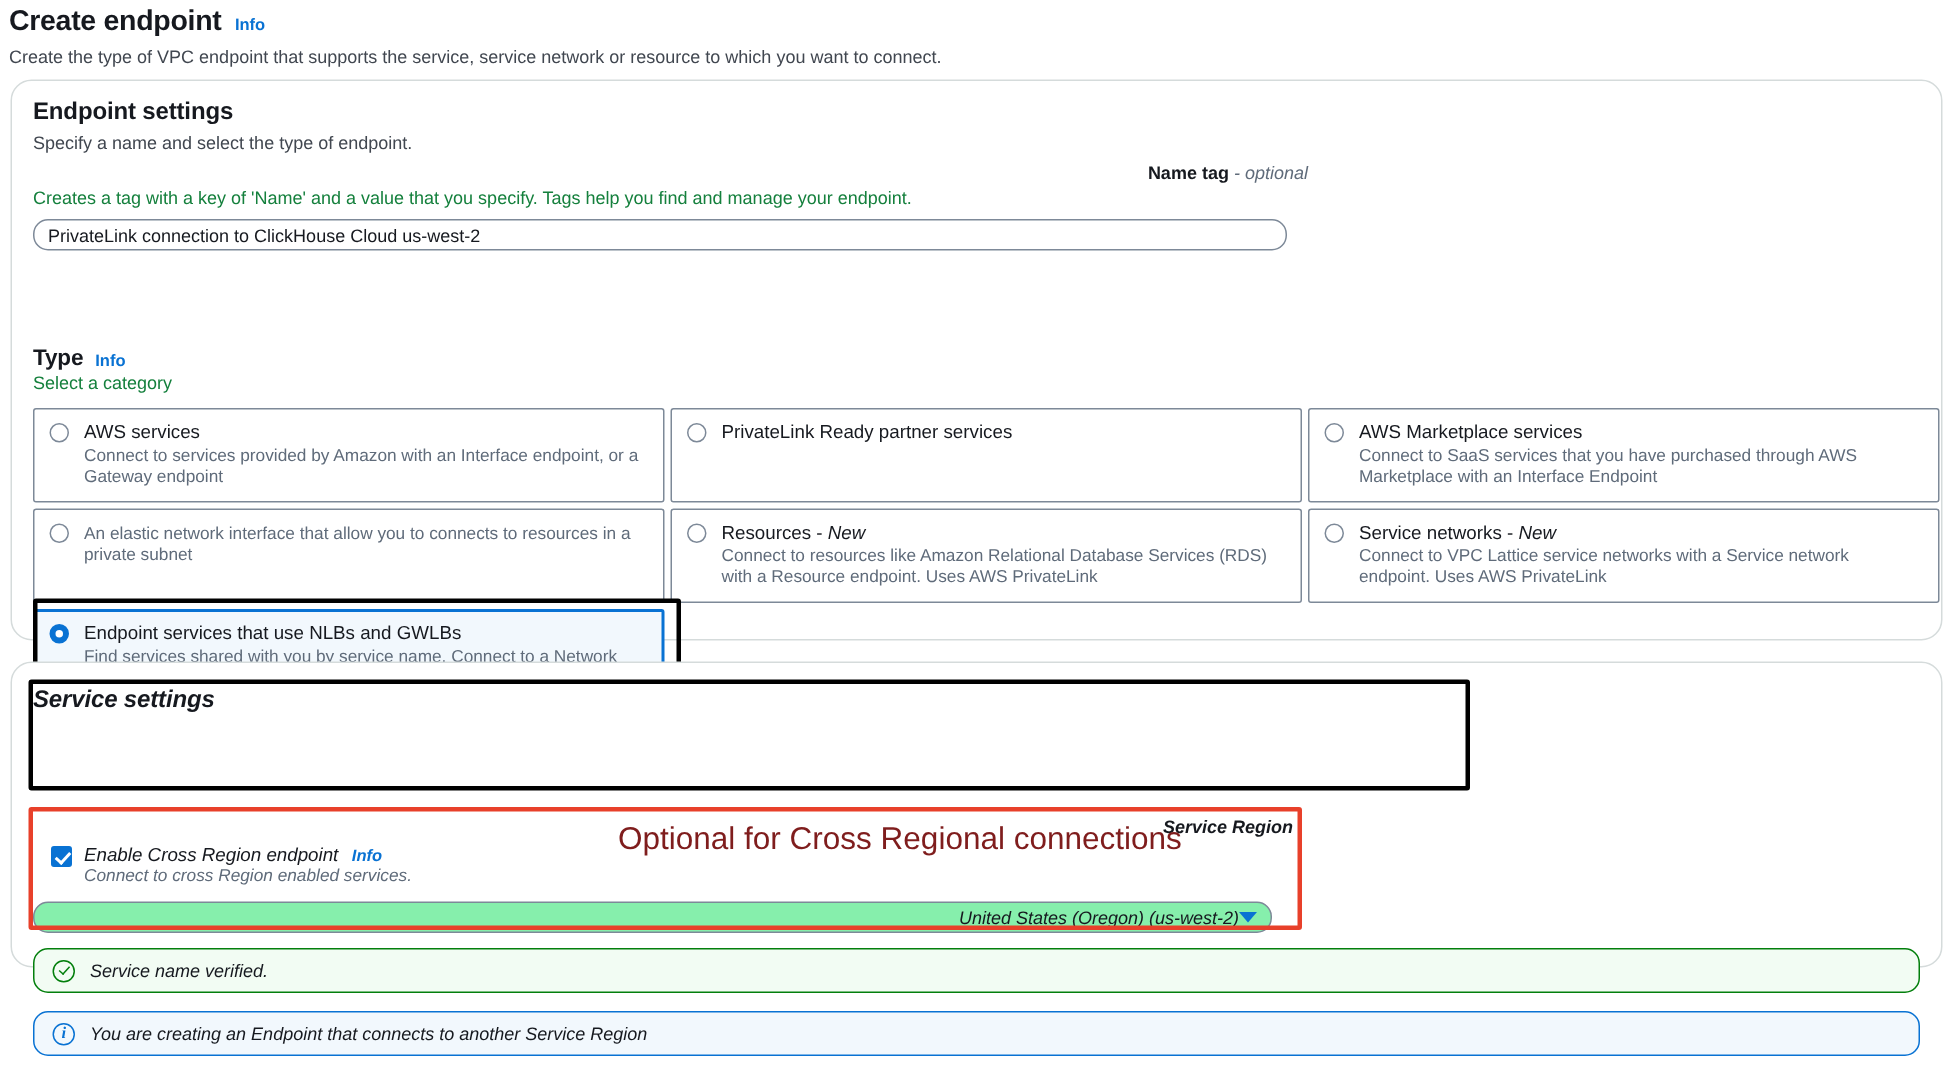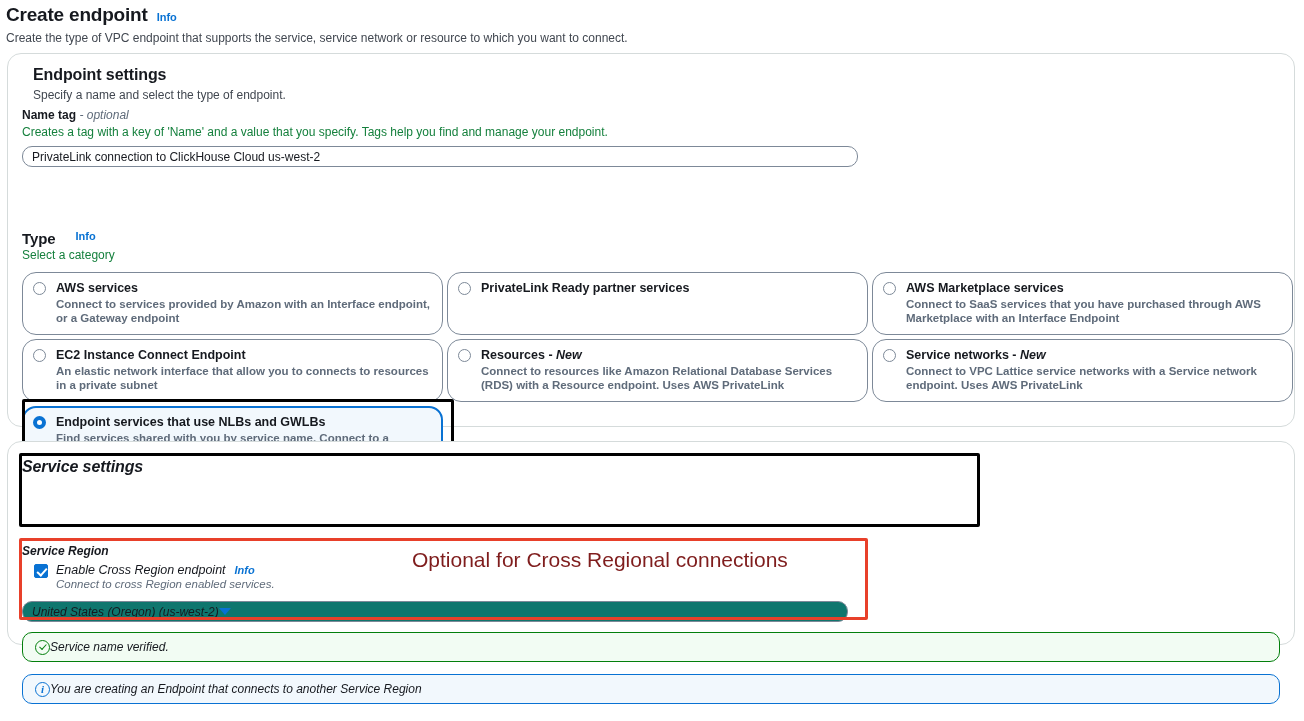--- a/index.html
+++ b/index.html
@@ -37,21 +37,21 @@
   #endpoint-settings-panel { left: 7px; top: 53px; width: 1288px; height: 374px; }
   #service-settings-panel  { left: 7px; top: 441px; width: 1288px; height: 204px; font-style: italic; }
 
   .section-title {
     font-size: 16px; font-weight: bold; color: #16191f;
     margin: 0; letter-spacing: -0.1px;
   }
   .section-sub { font-size: 12px; color: #414750; margin-top: 4px; }
 
   .field-label {
-    font-size: 12px; font-weight: bold; color: #16191f;
+    font-size: 12px; font-weight: bold; color: #16191f; text-align: right;
   }
   .field-label .opt {
     font-weight: normal; font-style: italic; color: #5f6b7a;
   }
   .field-desc { font-size: 12px; color: #15803d; margin-top: 3px; }
 
   .text-input {
     height: 21px; border: 1px solid #7d8998; border-radius: 10px;
     background: #fff; font-size: 12px; color: #16191f;
     padding: 0 9px; display: flex; align-items: center;
@@ -60,24 +60,24 @@
 
   
   .type-grid {
     position: absolute; left: 14px; top: 218px;
     width: 1272px;
     display: grid;
     grid-template-columns: 421px 421px 421px;
     column-gap: 4px; row-gap: 4px;
   }
   .radio-card {
-    border: 1px solid #7d8998; border-radius: 14px;
+    border: 1px solid #7d8998; border-radius: 2px;
     background: #fff; padding: 8px 10px 9px 10px;
     display: flex; align-items: flex-start; gap: 10px;
-    cursor: pointer; min-height: 55px; font-weight: bold;
+    cursor: pointer; min-height: 55px;
   }
   .radio-card.selected {
     border: 2px solid #0972d3; background: #f2f8fd;
     padding: 7px 9px 8px 9px;
   }
   .radio-dot {
     width: 13px; height: 13px; border-radius: 50%;
     border: 1px solid #7d8998; background: #fff;
     flex: 0 0 13px; margin-top: 1px; position: relative;
   }
@@ -137,32 +137,32 @@
   }
   .checkbox:after {
     content: ""; position: absolute; left: 4px; top: 1px;
     width: 4px; height: 8px; border: solid #fff;
     border-width: 0 2px 2px 0; transform: rotate(42deg);
   }
 
   
   .select-input {
     height: 21px; border: 1px solid #7d8998; border-radius: 10px;
-    background: #0f766e; font-size: 12px; color: #16191f;
+    background: #86efac; font-size: 12px; color: #16191f;
     padding: 0 9px; display: flex; align-items: center;
-    justify-content: flex-start; cursor: pointer;
+    justify-content: flex-end; cursor: pointer;
   }
   .caret { width: 0; height: 0;
     border-left: 6px solid transparent; border-right: 6px solid transparent;
     border-top: 7px solid #0972d3; }
 
   
   .alert {
     border-radius: 10px; display: flex; align-items: center;
-    padding: 0 12px; height: 30px; font-size: 12px;
+    gap: 10px; padding: 0 12px; height: 30px; font-size: 12px;
   }
   .alert.success { border: 1px solid #037f0c; background: #f2fcf3; color: #16191f; }
   .alert.info    { border: 1px solid #0972d3; background: #f2f8fd; color: #16191f; }
   .alert-icon {
     width: 15px; height: 15px; border-radius: 50%;
     border: 1.5px solid currentColor; flex: 0 0 15px;
     display: flex; align-items: center; justify-content: center;
     font-size: 10px; font-weight: bold; line-height: 1;
   }
   .alert.success .alert-icon { color: #037f0c; }
@@ -176,38 +176,38 @@
 <div class="page-head">
   <div class="page-title-row">
     <h1 class="page-title">Create endpoint</h1>
     <a class="info-link">Info</a>
   </div>
   <div class="page-sub">Create the type of VPC endpoint that supports the service, service network or resource to which you want to connect.</div>
 </div>
 
 <div class="panel" id="endpoint-settings-panel">
 
-  <div style="position:absolute;left:14px;top:12px;margin-left:11px;">
+  <div style="position:absolute;left:14px;top:12px;">
     <h2 class="section-title">Endpoint settings</h2>
     <div class="section-sub">Specify a name and select the type of endpoint.</div>
   </div>
 
   <div style="position:absolute;left:14px;top:54px;width:850px;">
     <div class="field-label">
       <span>Name tag</span>
       <span class="opt">- optional</span>
     </div>
     <div class="field-desc">Creates a tag with a key of 'Name' and a value that you specify. Tags help you find and manage your endpoint.</div>
     <div class="text-input" style="width:836px;margin-top:7px;">
       <span>PrivateLink connection to ClickHouse Cloud us-west-2</span>
     </div>
   </div>
 
   <div style="position:absolute;left:14px;top:176px;">
-    <div style="display:flex;align-items:flex-start;gap:20px;">
+    <div style="display:flex;align-items:flex-end;gap:8px;">
       <span style="font-size:15px;font-weight:bold;letter-spacing:-0.1px;">Type</span>
       <a class="info-link">Info</a>
     </div>
     <div class="field-desc" style="margin-top:1px;">Select a category</div>
   </div>
 
   <div class="type-grid" id="type-grid">
       <div class="radio-card">
         <span class="radio-dot"></span>
         <div class="rc-text">
@@ -224,21 +224,20 @@
       <div class="radio-card">
         <span class="radio-dot"></span>
         <div class="rc-text">
           <div class="rc-title">AWS Marketplace services</div>
           <div class="rc-desc">Connect to SaaS services that you have purchased through AWS Marketplace with an Interface Endpoint</div>
         </div>
       </div>
       <div class="radio-card">
         <span class="radio-dot"></span>
         <div class="rc-text">
-          <div class="rc-title">EC2 Instance Connect Endpoint</div>
           <div class="rc-desc">An elastic network interface that allow you to connects to resources in a private subnet</div>
         </div>
       </div>
       <div class="radio-card">
         <span class="radio-dot"></span>
         <div class="rc-text">
           <div class="rc-title">Resources - <span class="new-tag">New</span></div>
           <div class="rc-desc">Connect to resources like Amazon Relational Database Services (RDS) with a Resource endpoint. Uses AWS PrivateLink</div>
         </div>
       </div>

